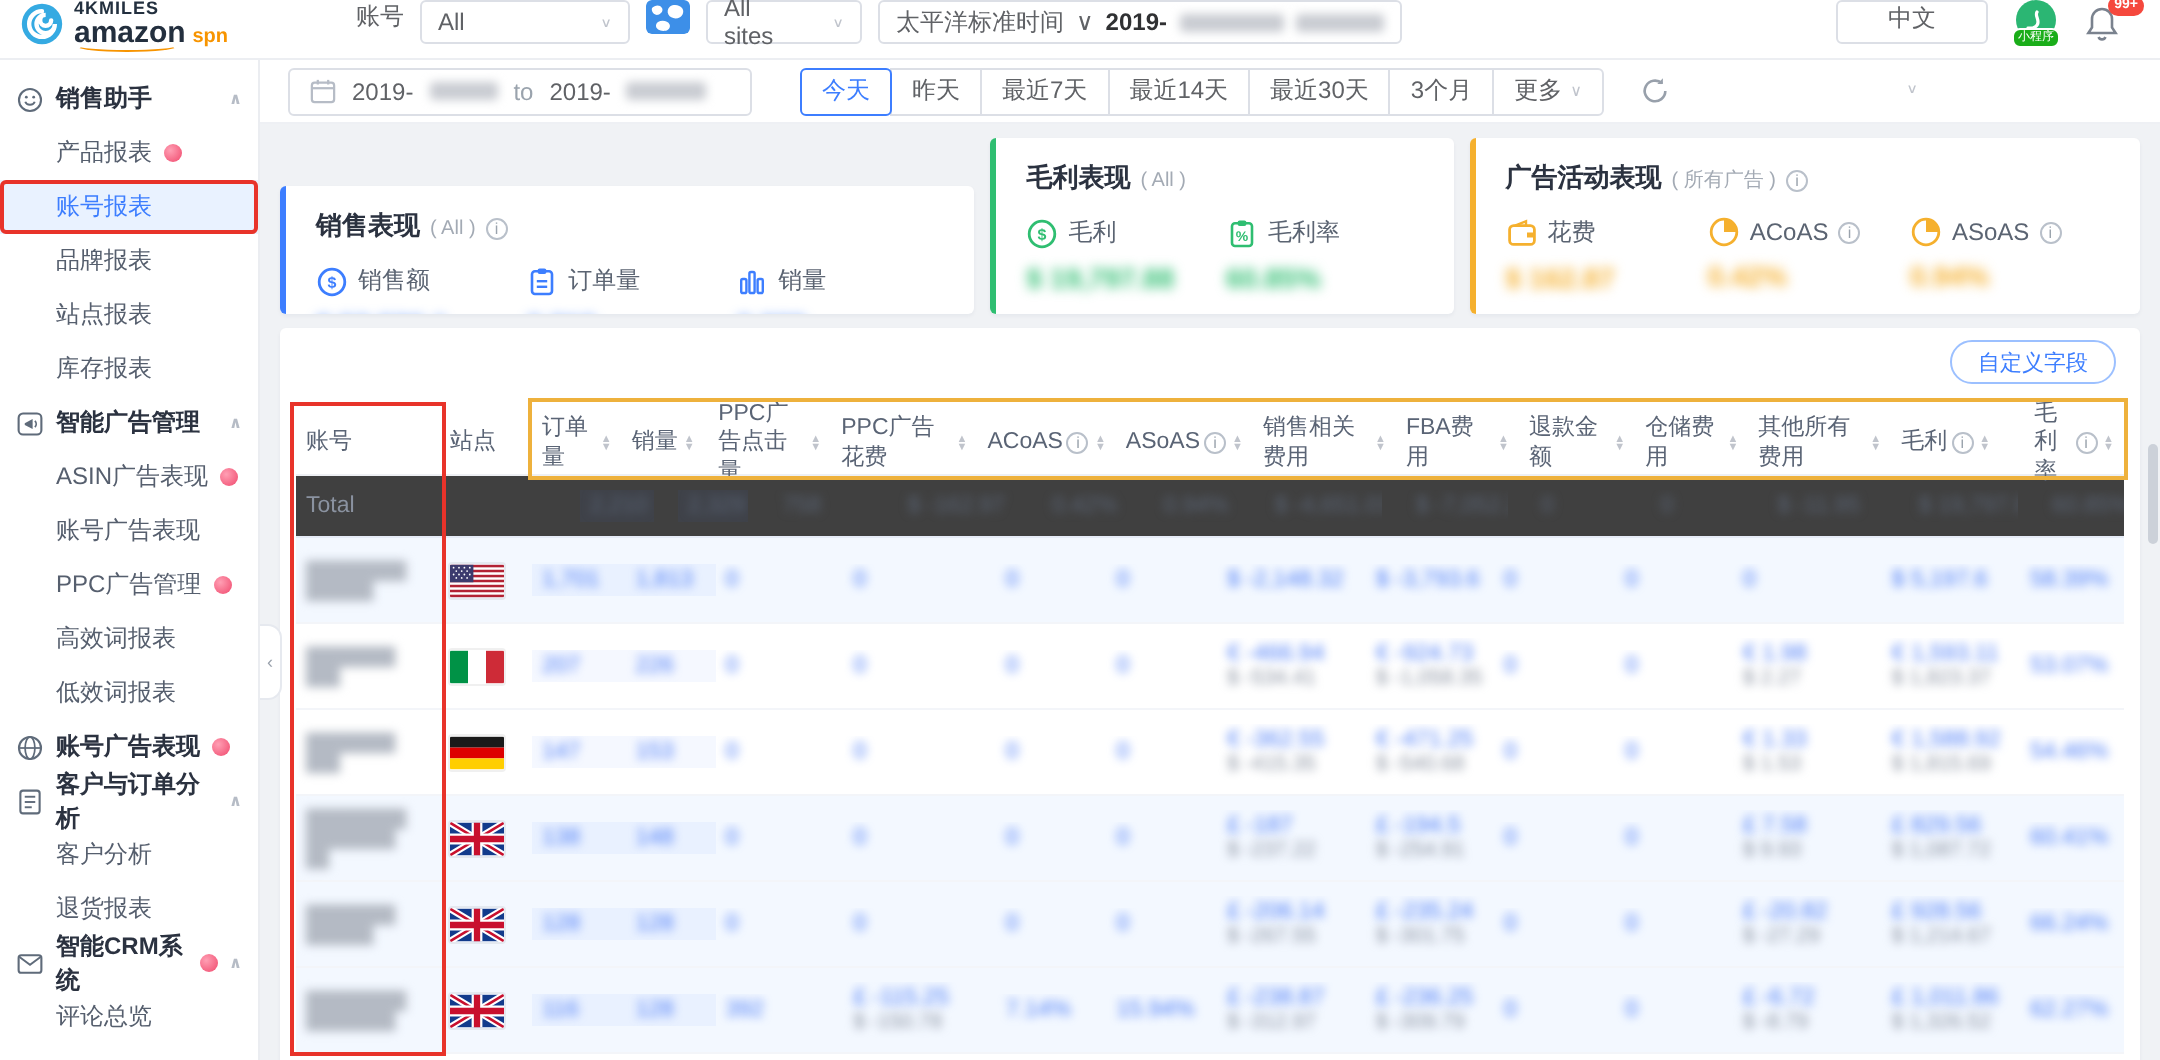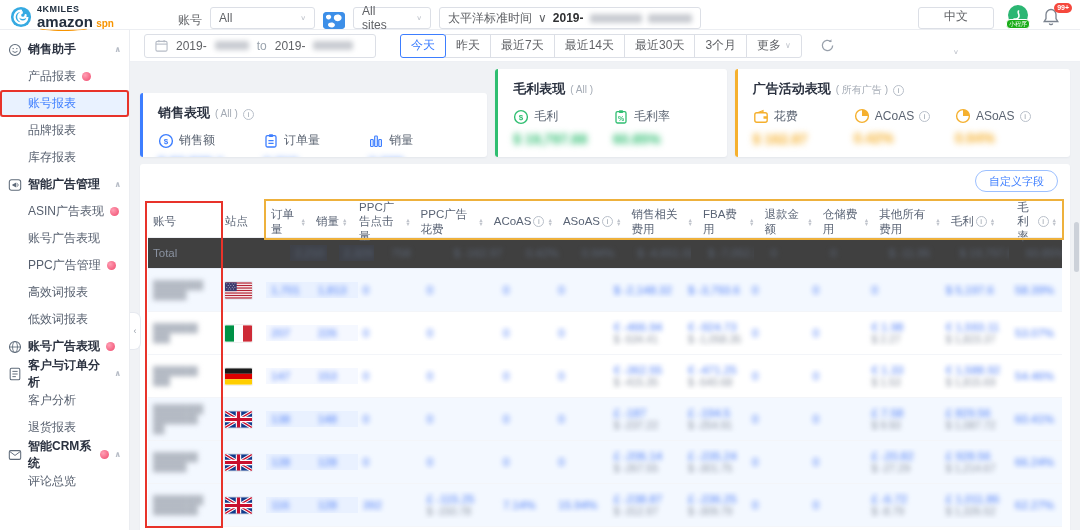--- a/index.html
+++ b/index.html
@@ -1,21 +1,21 @@
 <!DOCTYPE html>
 <html><head>
 <meta charset="utf-8">
 <style>
   *{margin:0;padding:0;box-sizing:border-box;}
   html,body{width:1080px;height:530px;overflow:hidden;background:#f0f2f5;
     font-family:"Liberation Sans","DejaVu Sans",sans-serif;font-size:12px;color:#333;}
   .page{position:relative;width:1080px;height:530px;}
 
   
-  .topbar{height:30px;background:#fff;border-bottom:1px solid #eceef2;display:flex;align-items:flex-end;padding:0 10px;gap:8px;position:relative;z-index:20;}
+  .topbar{height:30px;background:#fff;border-bottom:1px solid #eceef2;display:flex;align-items:flex-start;padding:0 10px;gap:8px;position:relative;z-index:20;}
   .logo{display:flex;align-items:center;gap:5px;width:118px;flex:0 0 auto;}
   .logo-swirl{width:22px;height:22px;}
   .logo-text{line-height:1;}
   .logo-brand{font-size:9px;font-weight:bold;letter-spacing:.5px;color:#23303f;}
   .logo-amz{font-size:15px;font-weight:bold;color:#232f3e;position:relative;display:inline-block;}
   .logo-amz::after{content:"";position:absolute;left:1px;right:4px;bottom:-2px;height:4px;border:1.3px solid transparent;border-bottom-color:#f79400;border-radius:50%;}
   .logo-spn{font-size:10px;font-weight:bold;color:#f79400;}
   .tb-label{color:#606266;margin-left:42px;}
   .select{height:22px;border:1px solid #dcdfe6;border-radius:3px;background:#fff;display:flex;align-items:center;gap:22px;padding:0 8px;color:#606266;}
   .select .caret{color:#c0c4cc;font-size:8px;transform:scaleY(.8);}
@@ -182,20 +182,23 @@
           <span>产品报表</span>
           <span class="hot-badge"></span>
         </div>
         <div class="sb-item selected annotated">
           <span>账号报表</span>
         </div>
         <div class="sb-item">
           <span>品牌报表</span>
         </div>
         <div class="sb-item">
+          <span>站点报表</span>
+        </div>
+        <div class="sb-item">
           <span>库存报表</span>
         </div>
         <div class="sb-group">
           <span class="gicon">
             <svg width="14" height="14" viewBox="0 0 16 16">
               <rect x="1.5" y="2" width="13" height="12" rx="2.5" fill="none" stroke="currentColor" stroke-width="1.2"></rect>
               <path d="M5 8.5v-1l4.5-2.3v5.6z" fill="currentColor"></path>
               <path d="M10.8 6.2a2.6 2.6 0 0 1 0 3.6" fill="none" stroke="currentColor" stroke-width="1"></path>
             </svg>
           </span>

